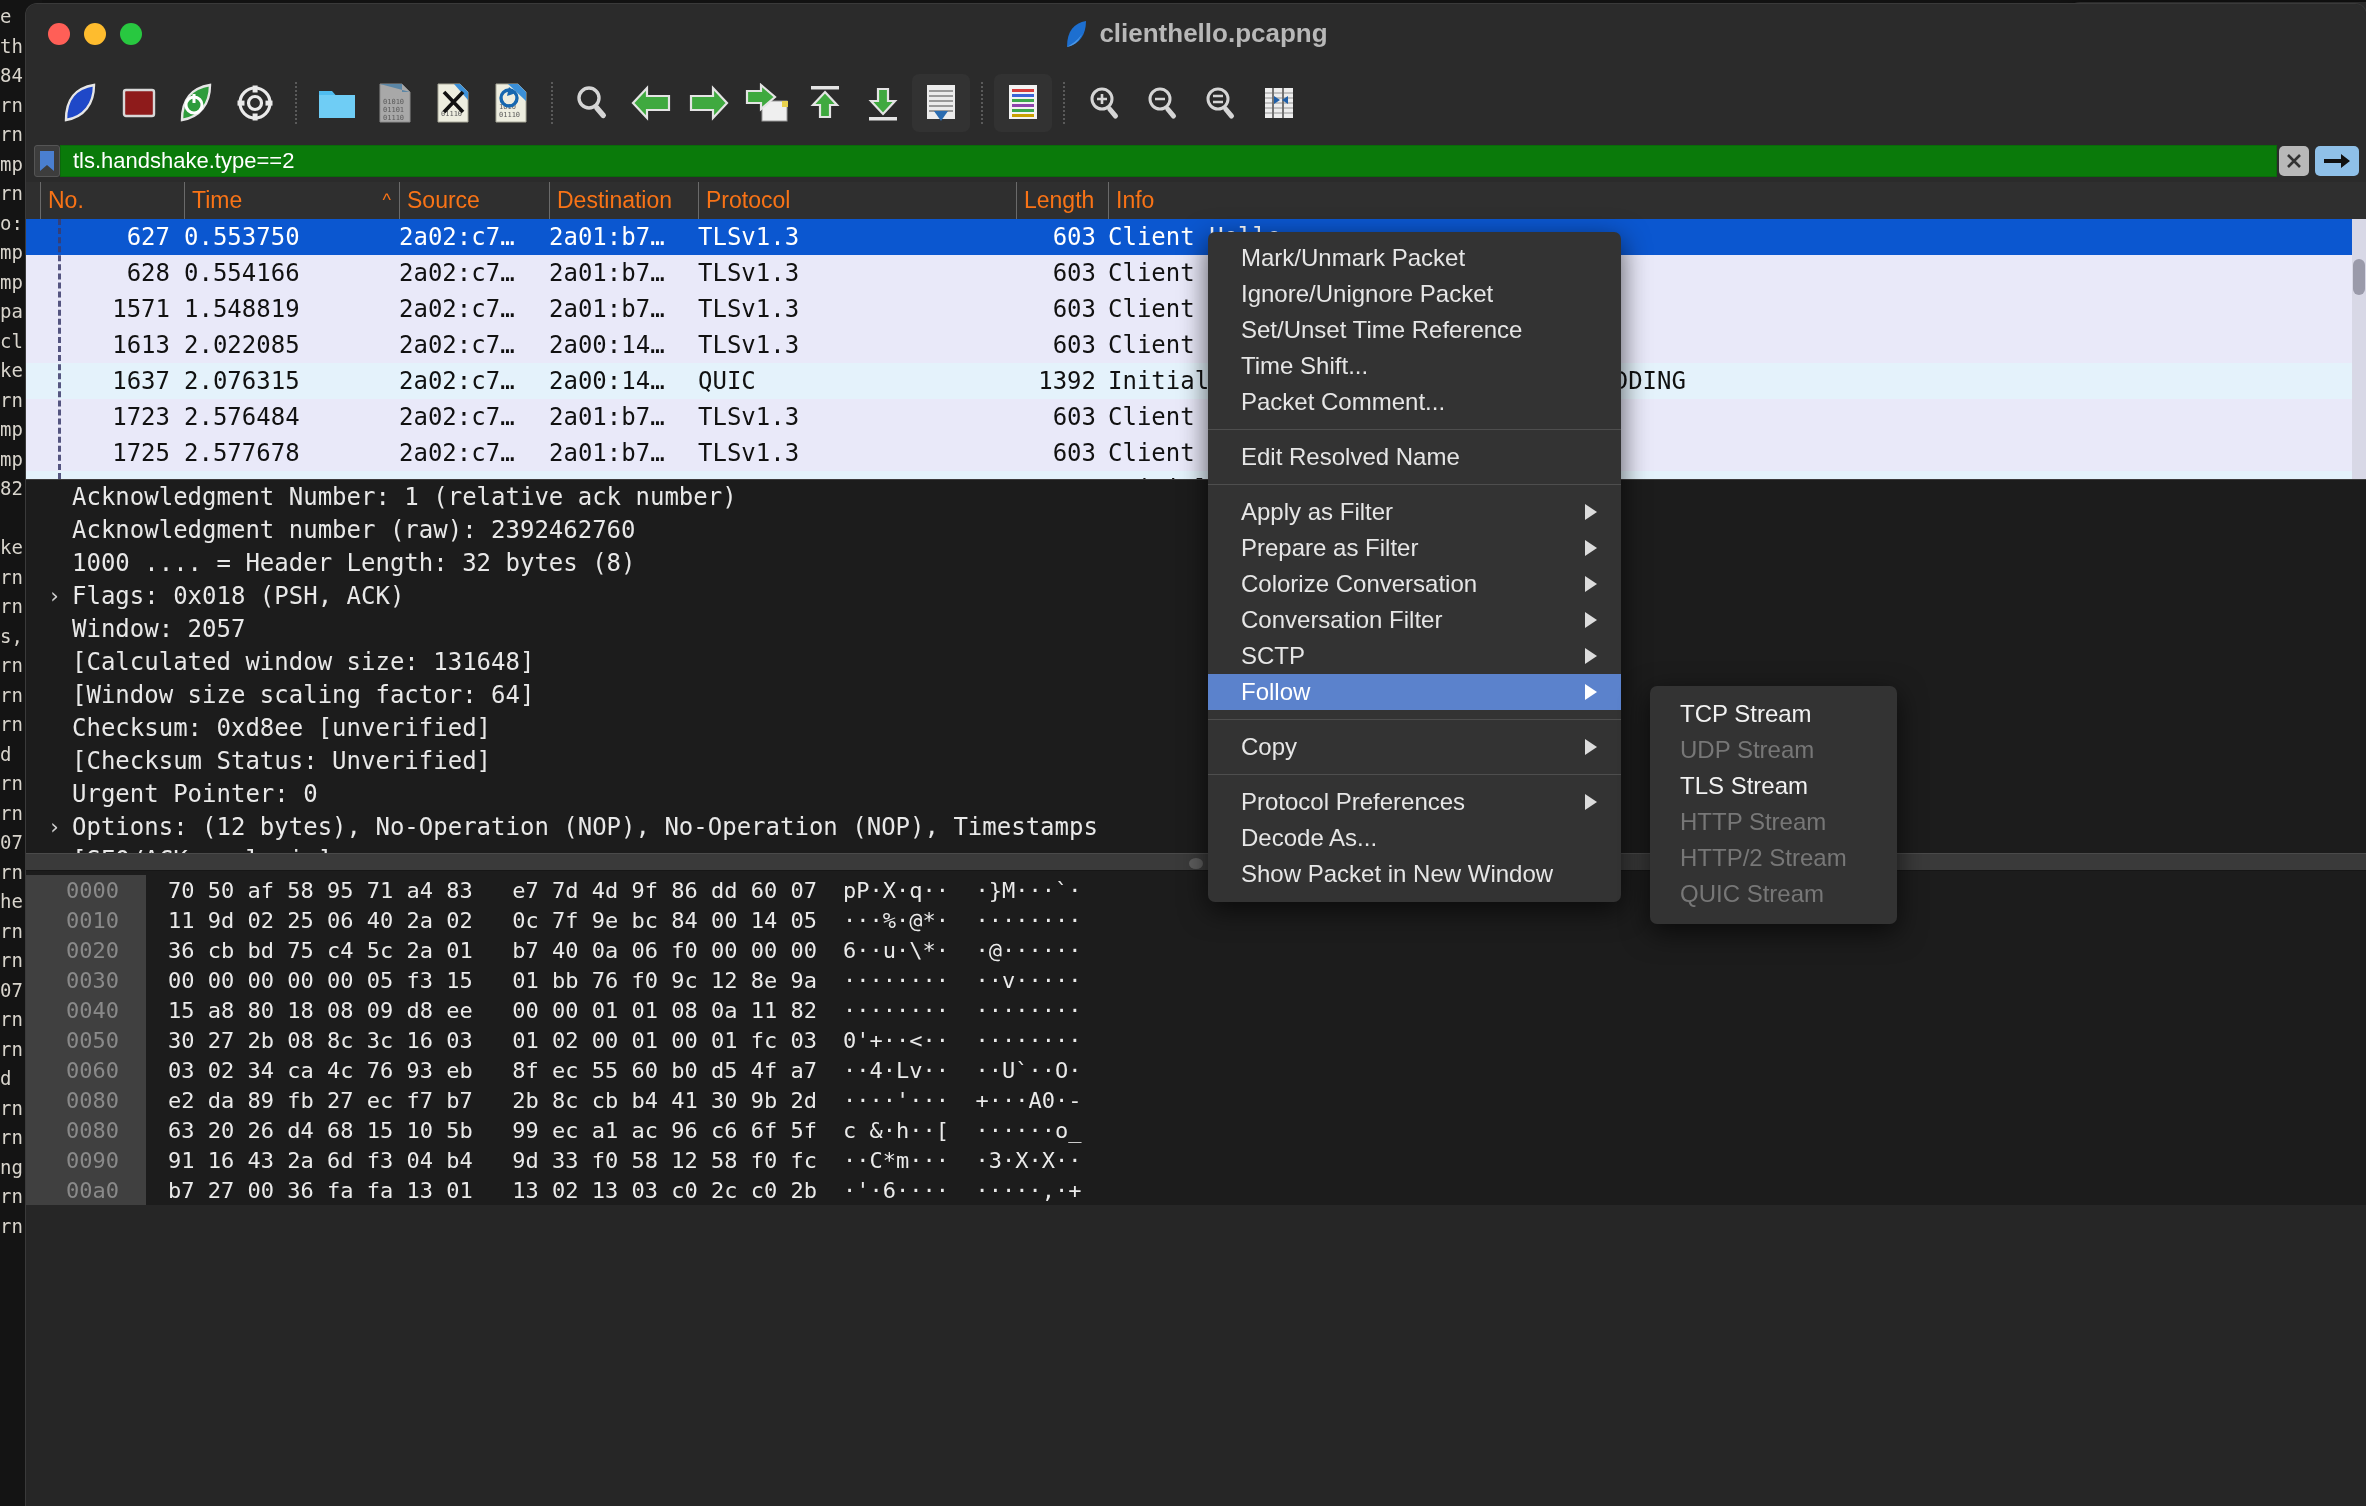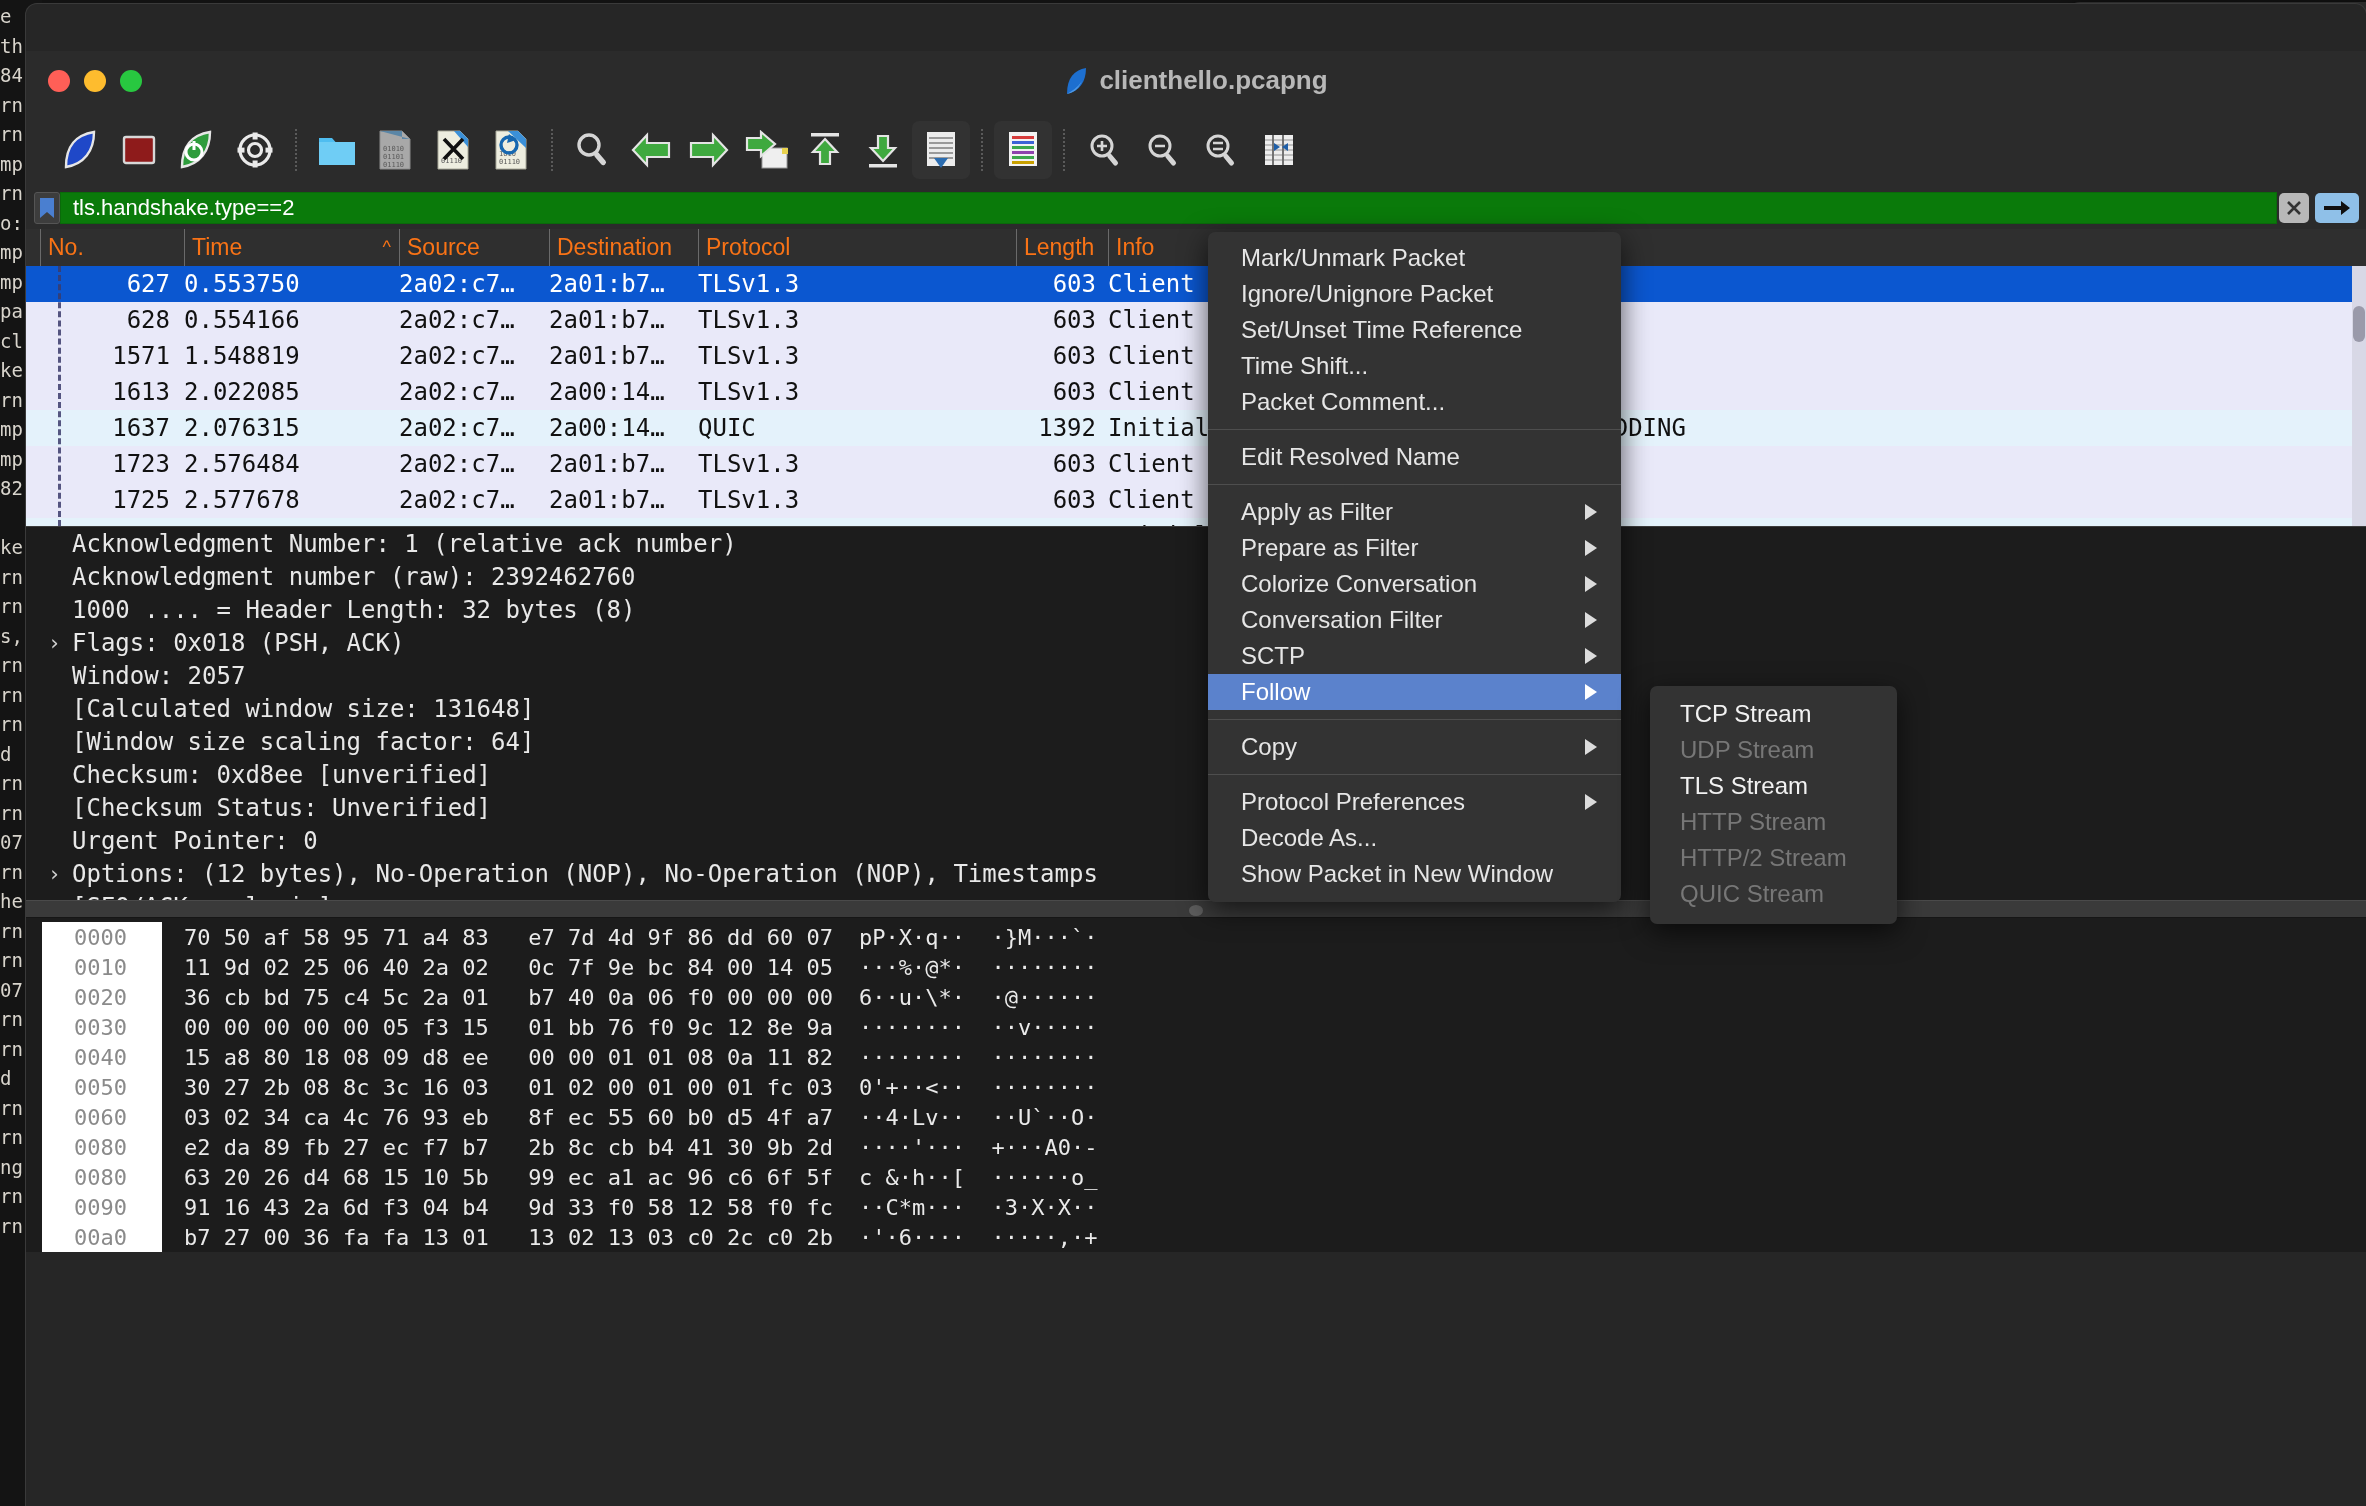--- a/index.html
+++ b/index.html
@@ -20,21 +20,21 @@
     background:linear-gradient(180deg,#3aa2f5,#0b7ce8);position:relative;flex:0 0 auto;}
   #notif .appicon svg{position:absolute;inset:0;}
   #notif .ntitle{color:#c9c9c9;font-size:19.5px;letter-spacing:.4px;white-space:nowrap;}
   #notif .nbody{color:#f2f2f2;font-size:22px;padding:10px 0 0 18px;white-space:nowrap;}
 
   
   #wsw{position:absolute;left:26px;top:4px;width:2340px;height:1502px;background:#262626;
     border-radius:11px 11px 0 0;overflow:hidden;box-shadow:0 0 0 1px #3a3a3a;}
 
   
-  #titlebar{position:relative;height:62px;background:#2b2b2b;margin-top:47px;}
+  #titlebar{position:relative;height:62px;background:#2b2b2b;}
   .tl{position:absolute;top:19px;width:22px;height:22px;border-radius:50%;}
   .tl.red{left:22px;background:#ff5f57;}
   .tl.yel{left:58px;background:#febc2e;}
   .tl.grn{left:94px;background:#28c840;}
   #wintitle{position:absolute;left:0;right:0;top:14px;text-align:center;color:#b8b8b8;
     font-size:26px;font-weight:bold;display:flex;align-items:center;justify-content:center;gap:9px;}
   #wintitle .finicon{width:26px;height:28px;}
 
   
   #toolbar{position:relative;height:74px;background:#2b2b2b;display:flex;align-items:center;
@@ -83,21 +83,21 @@
   
   #splitter{height:18px;background:#3a3a3a;position:relative;border-top:1px solid #4a4a4a;
     border-bottom:1px solid #161616;}
   #splitter .knob{position:absolute;left:50%;top:4px;transform:translateX(-50%);
     width:14px;height:11px;border-radius:50%;background:#5d5d5d;}
 
   
   #bytes{position:relative;height:auto;background:#1c1c1c;overflow:hidden;padding-top:4px;}
   .hrow{height:30px;display:flex;align-items:center;font-family:"DejaVu Sans Mono",monospace;
     font-size:22px;white-space:pre;}
-  .hoff{width:120px;padding-left:32px;color:#8a8a8a;background:#ffffff;height:30px;display:flex;align-items:center;margin-left:16px;}
+  .hoff{width:120px;padding-left:40px;color:#8a8a8a;background:#404040;height:30px;display:flex;align-items:center;}
   .hhex{padding-left:22px;color:#eaeaea;}
   .hasc{padding-left:26px;color:#eaeaea;}
 
   
   #ctx{position:absolute;left:1182px;top:228px;width:413px;background:#333333;border-radius:7px;
     box-shadow:0 8px 28px rgba(0,0,0,.65);padding:8px 0 10px 0;z-index:40;}
   #ctx .mi{height:36px;display:flex;align-items:center;padding:0 16px 0 33px;color:#e6e6e6;
     font-size:24px;position:relative;white-space:nowrap;}
   #ctx .mi.sel{background:#5b82cc;color:#fff;}
   #ctx .sep{height:1px;background:#4e4e4e;margin:9px 0;}

